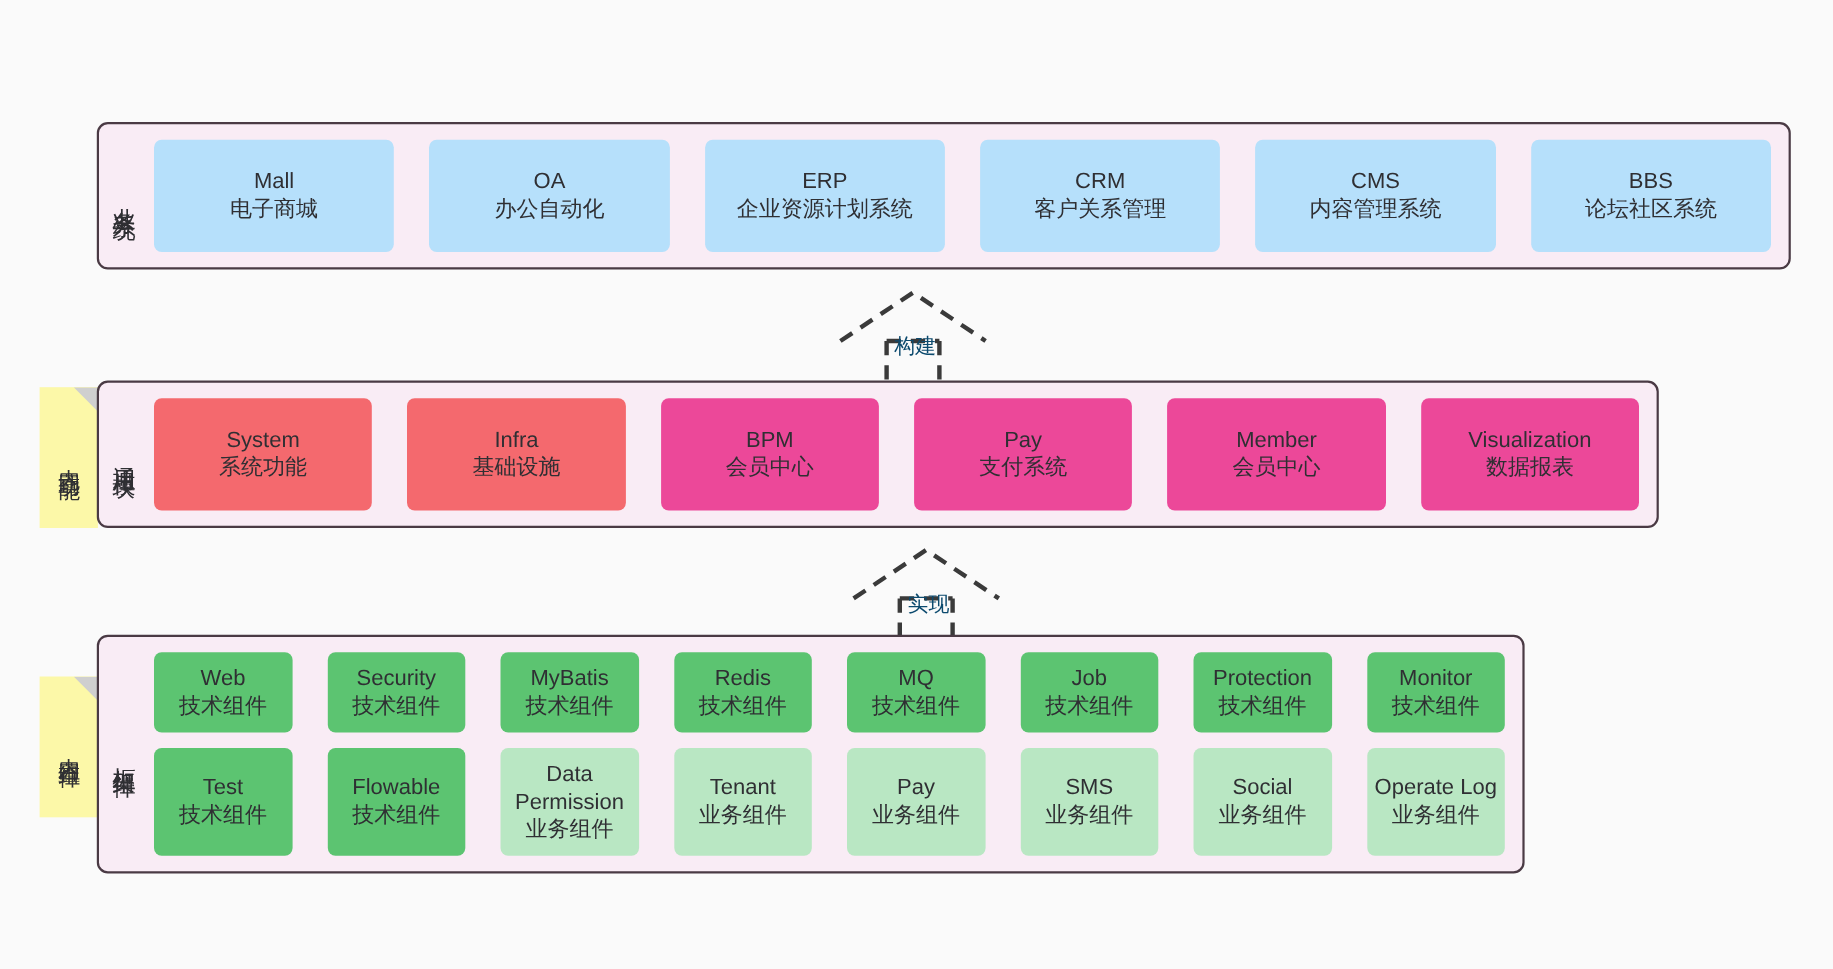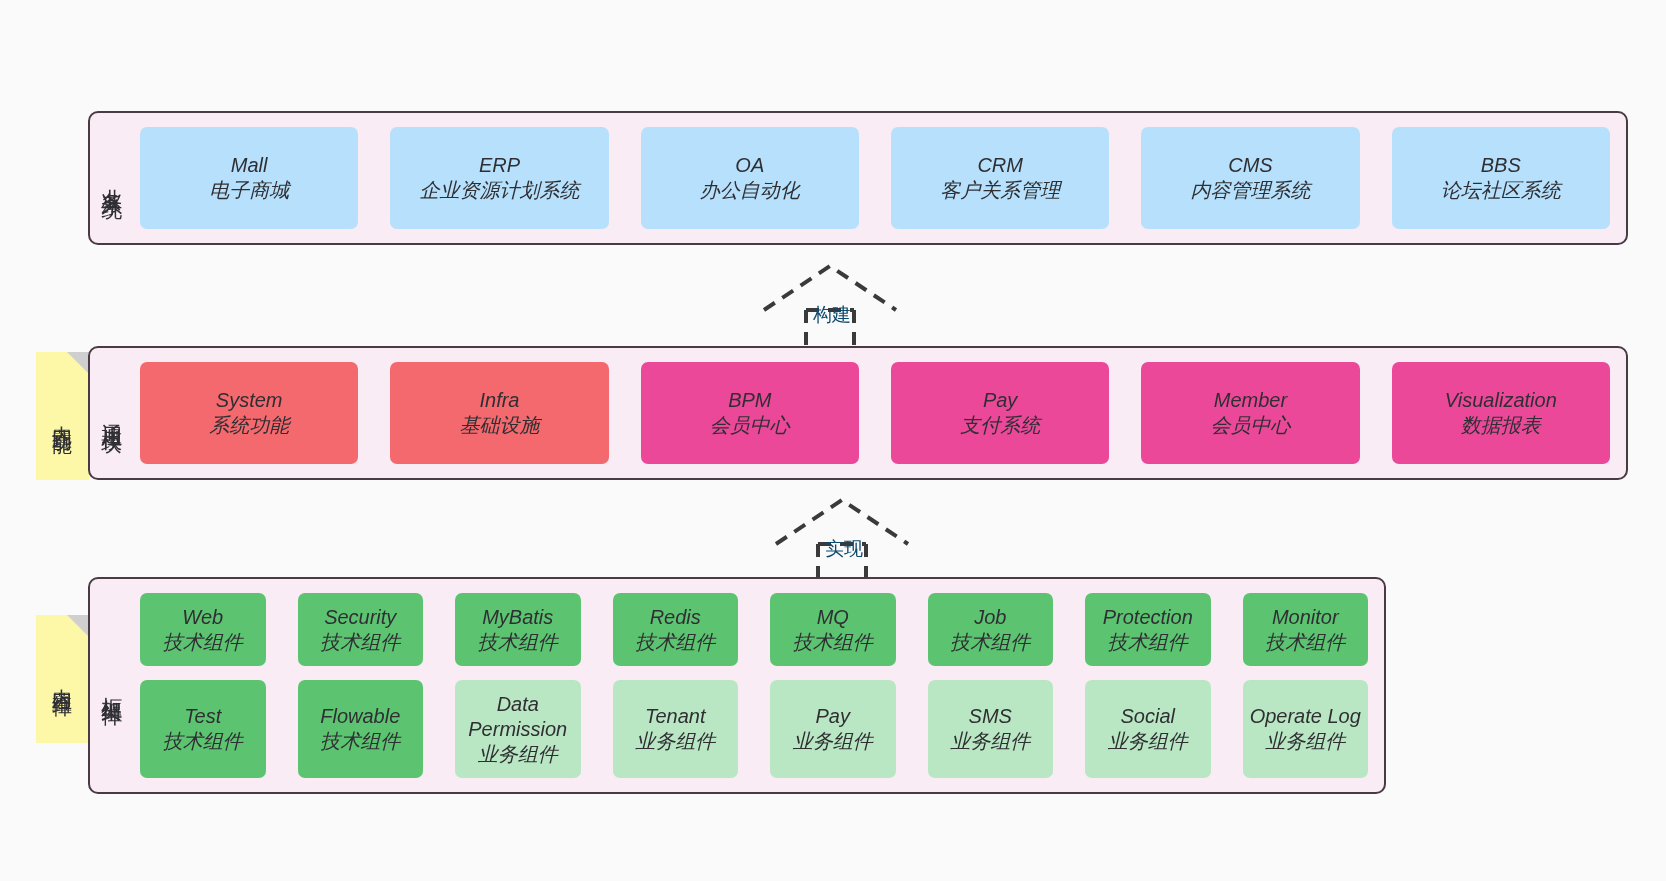--- a/index.html
+++ b/index.html
@@ -44,21 +44,20 @@
     display: flex;
     flex-direction: column;
     justify-content: center;
     gap: 14px;
     padding: 14px 16px 14px 6px;
   }
   .row {
     display: flex;
     gap: 32px;
     flex: 1 1 auto;
-    font-style: italic;
   }
   .card {
     flex: 1 1 0;
     border-radius: 7px;
     display: flex;
     flex-direction: column;
     align-items: center;
     justify-content: center;
     font-size: 20px;
     color: #2f2f33;
@@ -115,26 +114,26 @@
 
   <div class="layer" id="layer-business" style="left:88px; top:111px; width:1540px; height:134px;">
     <div class="layer-title">业务系统</div>
     <div class="layer-body">
       <div class="row">
         <div class="card c-blue">
           <span class="en">Mall</span>
           <span class="cn">电子商城</span>
         </div>
         <div class="card c-blue">
+          <span class="en">OA</span>
+          <span class="cn">办公自动化</span>
+        </div>
+        <div class="card c-blue">
           <span class="en">ERP</span>
           <span class="cn">企业资源计划系统</span>
-        </div>
-        <div class="card c-blue">
-          <span class="en">OA</span>
-          <span class="cn">办公自动化</span>
         </div>
         <div class="card c-blue">
           <span class="en">CRM</span>
           <span class="cn">客户关系管理</span>
         </div>
         <div class="card c-blue">
           <span class="en">CMS</span>
           <span class="cn">内容管理系统</span>
         </div>
         <div class="card c-blue">
@@ -155,21 +154,21 @@
       </g>
     </svg>
     <span class="arrow-label" style="left:53px; top:40px;">构建</span>
   </div>
 
   <div class="note" id="note-common" style="left:36px; top:352px; width:53px; height:128px;">
     <span class="fold"></span>
     <span>内置功能</span>
   </div>
 
-  <div class="layer" id="layer-common" style="left:88px; top:346px; width:1540px; height:134px;">
+  <div class="layer" id="layer-common" style="left:88px; top:346px; width:1420px; height:134px;">
     <div class="layer-title">通用模块</div>
     <div class="layer-body">
       <div class="row">
         <div class="card c-red">
           <span class="en">System</span>
           <span class="cn">系统功能</span>
         </div>
         <div class="card c-red">
           <span class="en">Infra</span>
           <span class="cn">基础设施</span>

